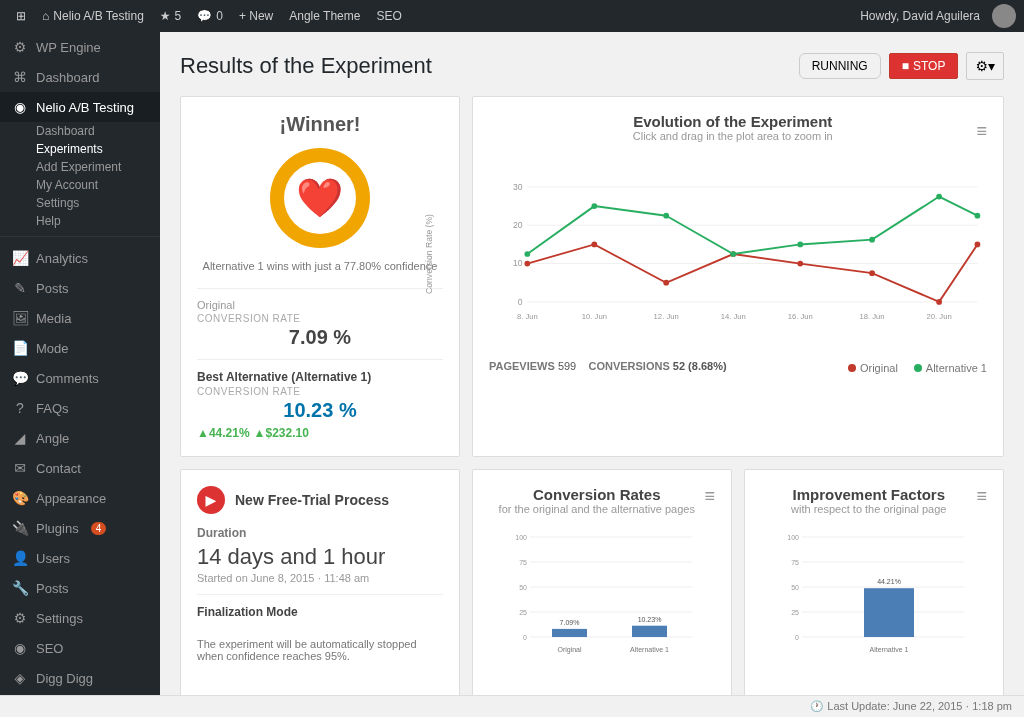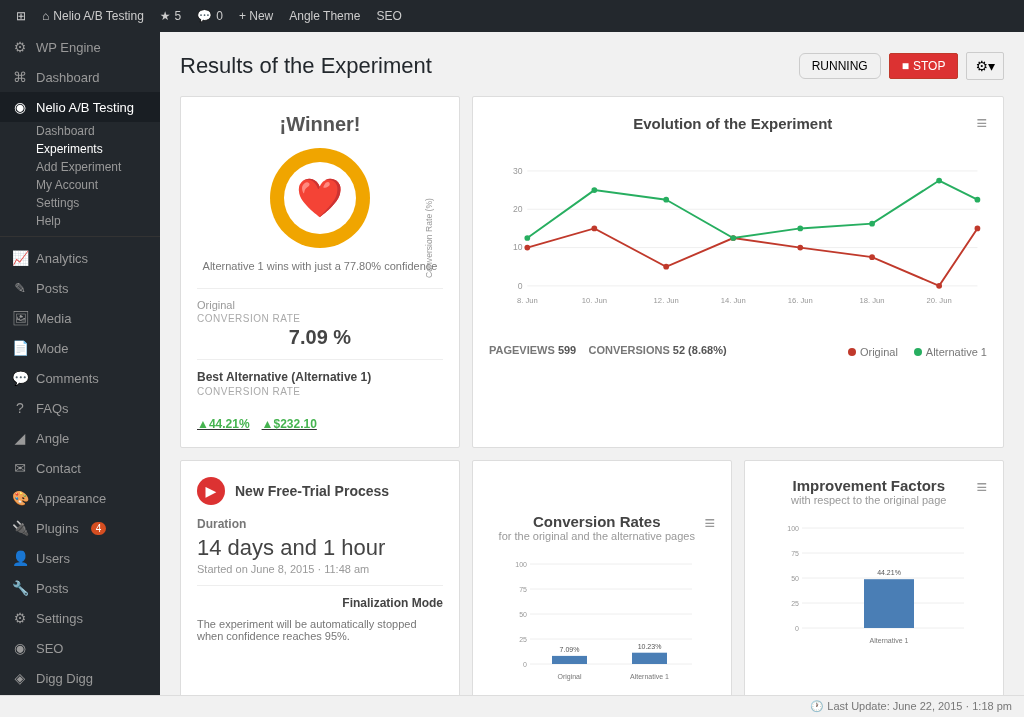--- a/index.html
+++ b/index.html
@@ -52,41 +52,41 @@
     .menu-dots { font-size: 18px; color: #999; cursor: pointer; }
 
     
     .winner-card { text-align: center; }
     .winner-title { font-size: 20px; font-weight: 600; color: #555; margin-bottom: 12px; }
     .winner-circle-outer { width: 100px; height: 100px; background: #f0a500; border-radius: 50%; display: flex; align-items: center; justify-content: center; margin: 0 auto 12px; }
     .winner-circle-inner { width: 72px; height: 72px; background: #fff; border-radius: 50%; display: flex; align-items: center; justify-content: center; }
     .winner-caption { font-size: 11px; color: #777; margin-bottom: 16px; }
     .metric-label { font-size: 11px; color: #999; text-align: left; margin-bottom: 2px; }
     .metric-value { font-size: 22px; font-weight: 600; color: #0073aa; }
-    .metric-badges { display: flex; gap: 12px; margin-top: 20px; text-decoration: underline; }
+    .metric-badges { display: flex; gap: 4px; margin-top: 4px; }
     .badge-green { color: #46b450; font-size: 12px; font-weight: 600; display: flex; align-items: center; gap: 2px; }
     .divider { border: none; border-top: 1px solid #eee; margin: 10px 0; }
 
     
     .chart-card { position: relative; }
     .chart-area { width: 100%; height: 200px; position: relative; }
     .chart-footer { display: flex; justify-content: flex-end; gap: 16px; font-size: 11px; color: #777; margin-top: 4px; align-items: center; }
     .legend-item { display: flex; align-items: center; gap: 4px; }
     .legend-dot-red { width: 8px; height: 8px; background: #c0392b; border-radius: 50%; }
     .legend-dot-green { width: 8px; height: 8px; background: #27ae60; border-radius: 50%; }
 
     
     .experiment-card { }
     .exp-header { display: flex; align-items: center; gap: 10px; margin-bottom: 12px; }
     .exp-icon { width: 28px; height: 28px; background: #dc3232; border-radius: 50%; display: flex; align-items: center; justify-content: center; color: #fff; font-size: 14px; }
     .exp-title { font-size: 14px; font-weight: 600; color: #444; }
     .section-label { font-size: 12px; color: #777; margin-bottom: 4px; font-weight: 600; }
     .duration-value { font-size: 22px; font-weight: 400; color: #444; margin-bottom: 2px; }
     .duration-sub { font-size: 11px; color: #999; margin-bottom: 10px; }
-    .finalization-title { font-size: 12px; font-weight: 600; color: #444; margin-bottom: 8px; text-align: right; }
+    .finalization-title { font-size: 12px; font-weight: 600; color: #444; margin-bottom: 19px; }
     .finalization-text { font-size: 11px; color: #777; margin-bottom: 10px; }
 
     
     .bar-chart-area { width: 100%; height: 160px; position: relative; }
 
     
     #statusbar { background: #f1f1f1; border-top: 1px solid #ddd; padding: 4px 12px; font-size: 11px; color: #777; display: flex; justify-content: flex-end; }
   </style>
 </head>
 <body>
@@ -110,20 +110,24 @@
     </div>
     <div class="bar-item">
       <span>+ New</span>
     </div>
     <div class="bar-item">
       <span>Angle Theme</span>
     </div>
     <div class="bar-item">
       <span>SEO</span>
     </div>
+  </div>
+  <div class="bar-right">
+    <span class="howdy">Howdy, David Aguilera</span>
+    <span style="width:24px;height:24px;background:#888;border-radius:50%;display:inline-block;margin-left:4px;"></span>
   </div>
 </div>
 
 <div class="main-layout">
 
   <div id="sidebar">
     <div class="sidebar-item">
       <span class="icon">⚙</span>
       <span>WP Engine</span>
     </div>
@@ -237,30 +241,32 @@
           </div>
         </div>
         <div class="winner-caption">Alternative 1 wins with just a 77.80% confidence</div>
         <hr class="divider">
         <div class="metric-label">Original</div>
         <div class="metric-label" style="font-size:10px;color:#aaa;letter-spacing:0.5px;">CONVERSION RATE</div>
         <div class="metric-value" style="font-size:20px;color:#444;">7.09 %</div>
         <hr class="divider">
         <div class="metric-label" style="font-size:12px;color:#444;font-weight:600;">Best Alternative (Alternative 1)</div>
         <div class="metric-label" style="font-size:10px;color:#aaa;letter-spacing:0.5px;">CONVERSION RATE</div>
+        <div class="metric-value" style="font-size:20px;color:#0073aa;">10.23 %</div>
         <div class="metric-badges">
           <span class="badge-green">▲44.21%</span>
           <span class="badge-green">▲$232.10</span>
         </div>
       </div>
 
       <div class="card chart-card">
         <div class="card-header">
           <div style="flex:1;">
             <div class="card-title">Evolution of the Experiment</div>
+            <div class="card-subtitle">Click and drag in the plot area to zoom in</div>
           </div>
           <span class="menu-dots">≡</span>
         </div>
         <div class="chart-area">
           <svg viewBox="0 0 520 180" width="100%" height="100%" style="overflow:visible;">
 
             <text x="-60" y="90" font-size="9" fill="#999" text-anchor="middle" transform="rotate(-90,-60,90)">Conversion Rate (%)</text>
 
             <line x1="40" y1="20" x2="510" y2="20" stroke="#eee" stroke-width="1"></line>
             <line x1="40" y1="60" x2="510" y2="60" stroke="#eee" stroke-width="1"></line>
@@ -297,21 +303,21 @@
             <circle cx="255" cy="90" r="3" fill="#27ae60"></circle>
             <circle cx="325" cy="80" r="3" fill="#27ae60"></circle>
             <circle cx="400" cy="75" r="3" fill="#27ae60"></circle>
             <circle cx="470" cy="30" r="3" fill="#27ae60"></circle>
             <circle cx="510" cy="50" r="3" fill="#27ae60"></circle>
           </svg>
         </div>
         <div style="display:flex;justify-content:space-between;align-items:center;margin-top:4px;">
           <div style="font-size:11px;color:#999;">
             <span style="font-weight:600;color:#777;">PAGEVIEWS </span>
-            <span style="font-weight:700;color:#555;">599</span>
+            <span style="font-weight:400;color:#555;">599</span>
             &nbsp;&nbsp;
             <span style="font-weight:600;color:#777;">CONVERSIONS </span>
             <span style="font-weight:700;color:#555;">52 (8.68%)</span>
           </div>
           <div class="chart-footer">
             <div class="legend-item">
               <div class="legend-dot-red"></div>
               <span>Original</span>
             </div>
             <div class="legend-item">
@@ -333,21 +339,21 @@
         <div class="section-label">Duration</div>
         <div class="duration-value">14 days and 1 hour</div>
         <div class="duration-sub">Started on June 8, 2015 · 11:48 am</div>
         <hr class="divider">
         <div class="finalization-title">Finalization Mode</div>
         <div class="finalization-text">The experiment will be automatically stopped when confidence reaches 95%.</div>
 
       </div>
 
       <div class="card">
-        <div class="card-header" style="align-items:flex-start;margin-top:36px;">
+        <div class="card-header" style="align-items:flex-start;">
           <div style="flex:1;">
             <div class="card-title">Conversion Rates</div>
             <div class="card-subtitle">for the original and the alternative pages</div>
           </div>
           <span class="menu-dots">≡</span>
         </div>
         <div class="bar-chart-area">
           <svg viewBox="0 0 200 160" width="100%" height="100%">
 
             <text x="-50" y="80" font-size="7" fill="#999" text-anchor="middle" transform="rotate(-90,-50,80)">Conversion Rate (%)</text>

